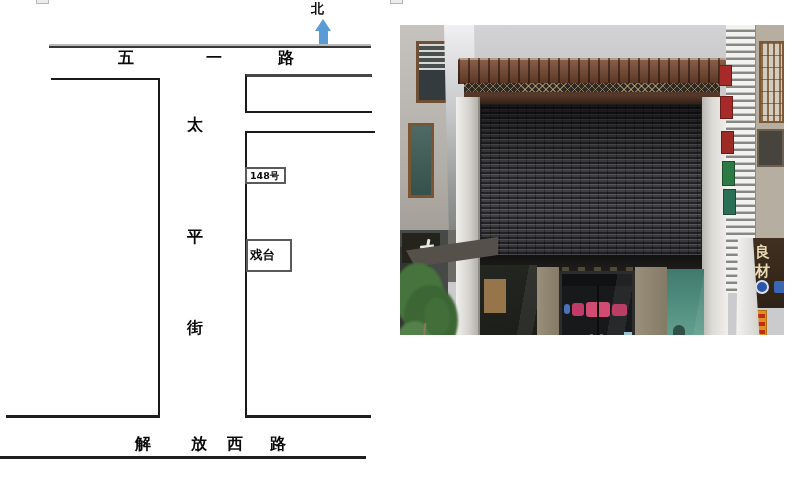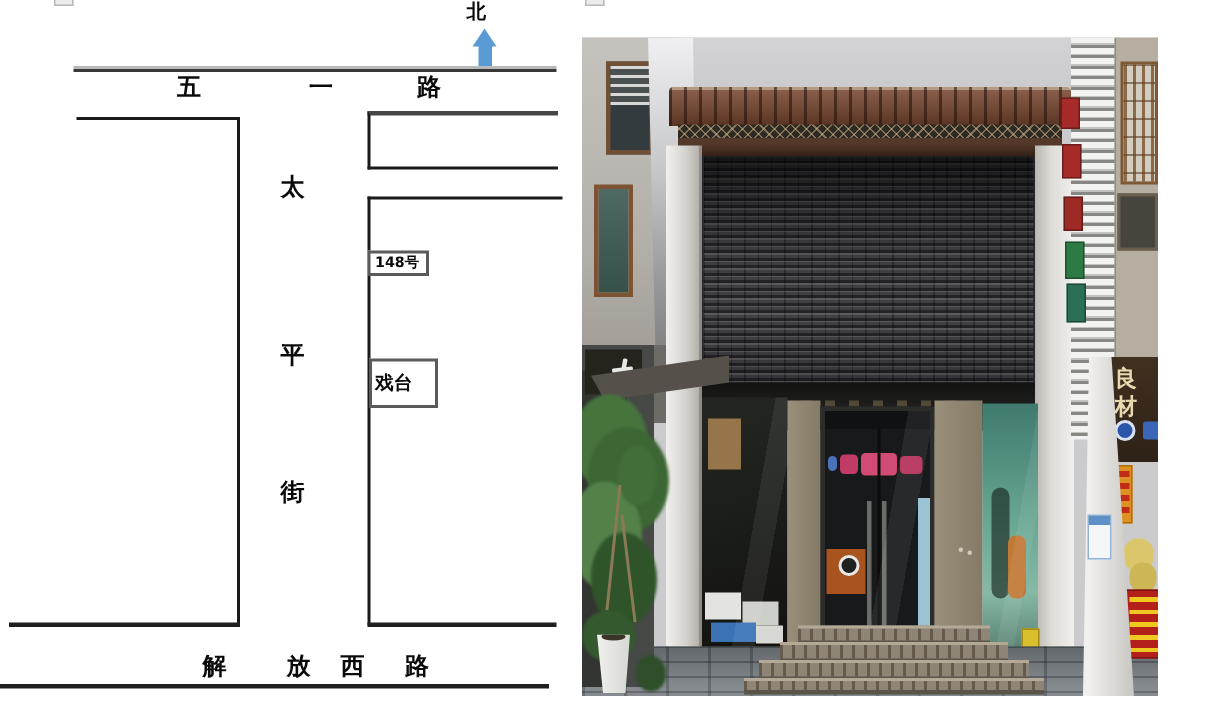--- a/index.html
+++ b/index.html
@@ -122,21 +122,21 @@
       <span class="cn" style="font-size:12.5px;padding-left:2px;">戏台</span>
     </div>
 
     <span class="a cn" style="left:135px;top:436px;">解</span>
     <span class="a cn" style="left:191px;top:436px;">放</span>
     <span class="a cn" style="left:227px;top:436px;">西</span>
     <span class="a cn" style="left:270px;top:436px;">路</span>
     <div class="a map-line" style="left:0;top:456px;width:366px;height:3px;"></div>
   </div>
 
-  <div class="a" id="photo" style="left:388px;top:25px;width:384px;height:439px;">
+  <div class="a" id="photo" style="left:400px;top:25px;width:384px;height:310px;">
     <div class="a sky" style="left:0;top:0;width:384px;height:60px;"></div>
 
     <div class="a lbldg" style="left:0;top:0;width:64px;height:245px;"></div>
     <div class="a win1" style="left:16px;top:16px;width:32px;height:62px;">
       <div class="a blinds" style="left:0;top:0;width:26px;height:26px;"></div>
     </div>
     <div class="a win2" style="left:8px;top:98px;width:26px;height:75px;"></div>
     <div class="a silver" style="left:40px;top:0;width:38px;height:252px;"></div>
     <div class="a silverdark" style="left:48px;top:205px;width:30px;height:52px;"></div>
 

